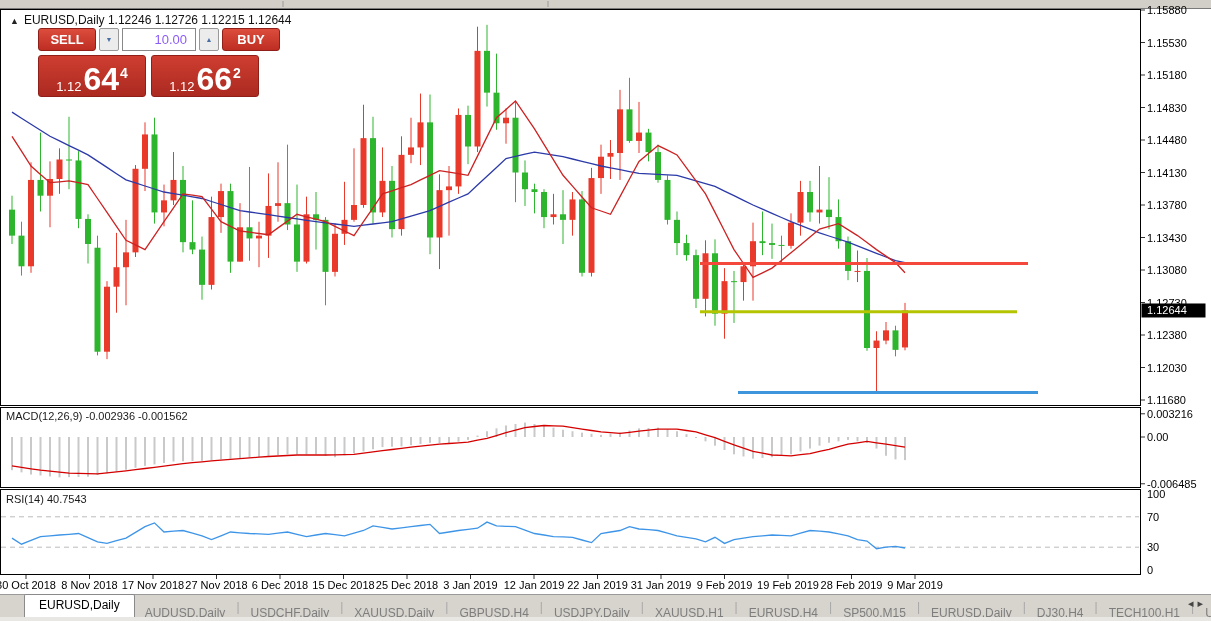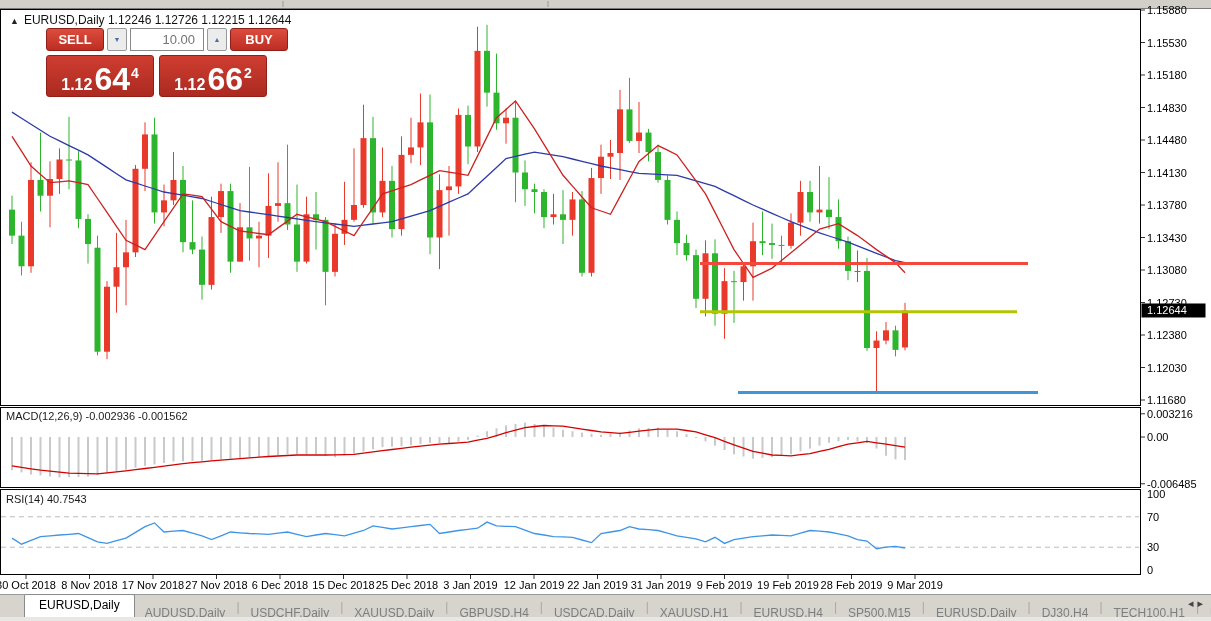--- a/index.html
+++ b/index.html
@@ -1,27 +1,27 @@
 <!DOCTYPE html>
 <html><head>
 <meta charset="utf-8">
 <style>
   html,body{margin:0;padding:0;background:#fff;}
   body{width:1211px;height:621px;position:relative;font-family:"Liberation Sans",sans-serif;overflow:hidden;}
   #chart-svg{position:absolute;left:0;top:0;}
   .hdr{position:absolute;left:10px;top:13px;font-size:12px;color:#111;white-space:nowrap;text-align:right;}
   .hdr .tri{font-size:9px;margin-right:5px;color:#222;}
-  .trade{position:absolute;left:16px;top:28px;width:224px;padding-left:30px;}
+  .trade{position:absolute;left:8px;top:28px;width:224px;padding-left:30px;}
   .trow1{display:flex;align-items:stretch;height:23px;gap:3px;}
   .btn{flex:0 0 56px;display:flex;align-items:center;justify-content:center;color:#fff;font-weight:bold;font-size:13px;background:linear-gradient(#dd4d3d,#bd2d22);border:1px solid #8f1f18;border-radius:3px;cursor:pointer;}
   .spin{flex:0 0 18px;display:flex;align-items:center;justify-content:center;background:#ececec;border:1px solid #999;border-radius:2px;font-size:7px;color:#4a6fa5;cursor:pointer;}
-  .vol{flex:1 1 auto;width:62px;border:1px solid #888;font-size:13px;text-align:right;padding:0 8px 0 2px;font-family:"Liberation Sans",sans-serif;color:#737373;}
+  .vol{flex:1 1 auto;width:62px;border:1px solid #888;font-size:13px;text-align:right;padding:0 8px 0 2px;font-family:"Liberation Sans",sans-serif;color:#8b5cf6;}
   .trow2{display:flex;gap:5px;margin-top:4px;}
   .qbox{flex:0 0 106px;height:37px;background:linear-gradient(#cf3d31,#ab2a20);border:1px solid #8f1f18;border-radius:3px;color:#fff;display:flex;align-items:flex-end;justify-content:center;padding-bottom:3px;cursor:pointer;}
-  .q-small{font-size:16px;font-weight:bold;margin-right:2px;line-height:1;}
+  .q-small{font-size:13px;font-weight:normal;margin-right:2px;line-height:1;}
   .q-big{font-size:32px;font-weight:bold;line-height:0.85;}
   .q-sup{font-size:14px;font-weight:bold;position:relative;top:-12px;margin-left:1px;}
   .tabbar{position:absolute;left:0;top:594px;width:1211px;height:23px;background:#d7d4ce;border-top:1px solid #9a9a9a;display:flex;align-items:center;font-size:12px;color:#7e7e7e;}
   .tabbar .pad{flex:0 0 24px;}
   .tab{padding:0 10px;white-space:nowrap;cursor:pointer;margin-top:12px;}
   .tab.active{background:#fff;color:#000;border:1px solid #8a8a8a;border-bottom:none;padding:3px 14px 5px 14px;margin-top:-2px;border-radius:2px 2px 0 0;}
   .sep{color:#a8a8a8;padding:0 1px;}
   .tabscroll{position:absolute;right:4px;top:597px;font-size:11px;color:#444;letter-spacing:4px;cursor:pointer;}
   .bstrip{position:absolute;left:0;top:617px;width:1211px;height:4px;background:#e9e7e3;}
 </style>
@@ -445,21 +445,21 @@
     <div class="pad"></div>
     <div class="tab active">EURUSD,Daily</div>
     <div class="tab">AUDUSD,Daily</div>
     <span class="sep">|</span>
     <div class="tab">USDCHF,Daily</div>
     <span class="sep">|</span>
     <div class="tab">XAUUSD,Daily</div>
     <span class="sep">|</span>
     <div class="tab">GBPUSD,H4</div>
     <span class="sep">|</span>
-    <div class="tab">USDCAD,Daily</div>
+    <div class="tab">USDJPY,Daily</div>
     <span class="sep">|</span>
     <div class="tab">XAUUSD,H1</div>
     <span class="sep">|</span>
     <div class="tab">EURUSD,H4</div>
     <span class="sep">|</span>
     <div class="tab">SP500,M15</div>
     <span class="sep">|</span>
     <div class="tab">EURUSD,Daily</div>
     <span class="sep">|</span>
     <div class="tab">DJ30,H4</div>

